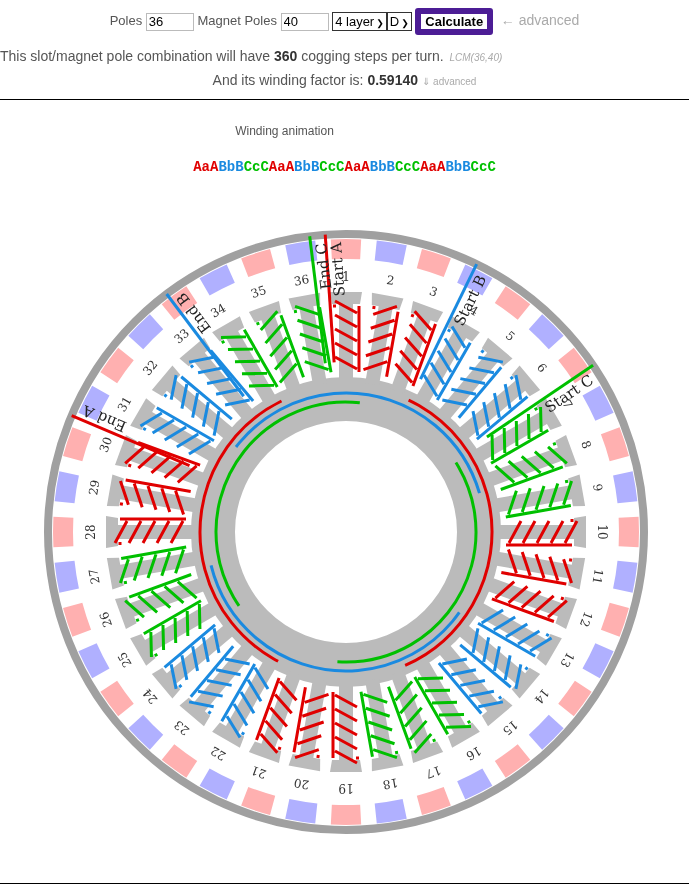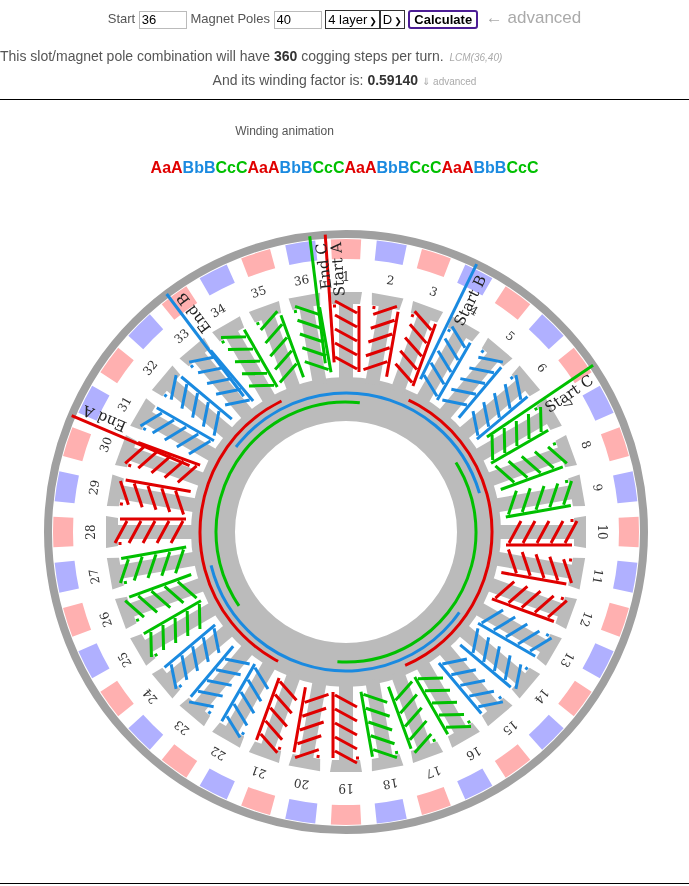--- a/index.html
+++ b/index.html
@@ -5,39 +5,39 @@
   html, body { margin: 0; padding: 0; background: #fff; }
   body { width: 689px; height: 886px; position: relative; overflow: hidden;
          font-family: "Liberation Sans", sans-serif; color: #555; }
   .controls { position: absolute; top: 8px; left: 0; width: 689px; text-align: center;
               font-size: 13px; color: #555; white-space: nowrap; }
   .controls input { width: 42px; height: 16px; border: 1px solid #bbb; font-size: 13px;
                     padding: 0 2px; font-family: "Liberation Sans", sans-serif; color: #000; vertical-align: middle; }
   .controls .sel { display: inline-block; height: 17px; border: 1px solid #333; font-size: 13px;
                    padding: 0 2px; color: #000; vertical-align: middle; line-height: 17px; }
   .controls .sel .chev { font-size: 9px; margin-left: 2px; }
-  .controls .calc { display: inline-block; border: 2px solid #4c1d95; border-radius: 3px;
+  .controls .calc { display: inline-block; border: 6px solid #4c1d95; border-radius: 3px;
                     font-weight: bold; color: #000; padding: 0 4px; height: 15px; line-height: 15px; vertical-align: middle; }
-  .controls .adv { color: #aaa; font-size: 17px; margin-left: 4px; }
+  .controls .adv { color: #aaa; font-size: 14px; margin-left: 4px; }
   .info1 { position: absolute; top: 48px; left: 0; width: 689px; text-align: left; font-size: 14px; color: #555; }
   .info2 { position: absolute; top: 72px; left: 0; width: 689px; text-align: center; font-size: 14px; color: #555; }
   .info1 b, .info2 b { color: #333; }
   .lcm { font-style: italic; font-size: 10px; color: #aaa; margin-left: 2px; }
   .adv2 { font-size: 10px; color: #aaa; text-align: center; }
   .hr1 { position: absolute; top: 99px; left: 0; width: 689px; height: 1px; background: #000; }
   .hr2 { position: absolute; top: 883px; left: 0; width: 689px; height: 1px; background: #000; }
   .anim-title { position: absolute; top: 124px; left: 0; width: 569px; text-align: center; font-size: 12px; color: #555; }
-  .pattern { position: absolute; top: 159px; left: 0; width: 689px; text-align: center; font-size: 16px; font-weight: bold; letter-spacing: 0px; }
+  .pattern { position: absolute; top: 159px; left: 0; width: 689px; text-align: center; font-size: 14px; font-weight: bold; letter-spacing: 0px; font-family: Liberation Mono, monospace; }
   svg#motor { position: absolute; left: 0; top: 180px; }
 </style>
 </head>
 <body>
 
 <div class="controls">
-  <span>Start</span>
+  <span>Poles</span>
   <input value="36" style="">
   <span>Magnet Poles</span>
   <input value="40" style="">
   <span class="sel"><span>4 layer</span><span class="chev">❯</span></span><span class="sel"><span>D</span><span class="chev">❯</span></span>
   <span class="calc">Calculate</span>
   <span class="adv">← advanced</span>
 </div>
 
 <div class="info1">
   <span>This slot/magnet pole combination will have</span>

